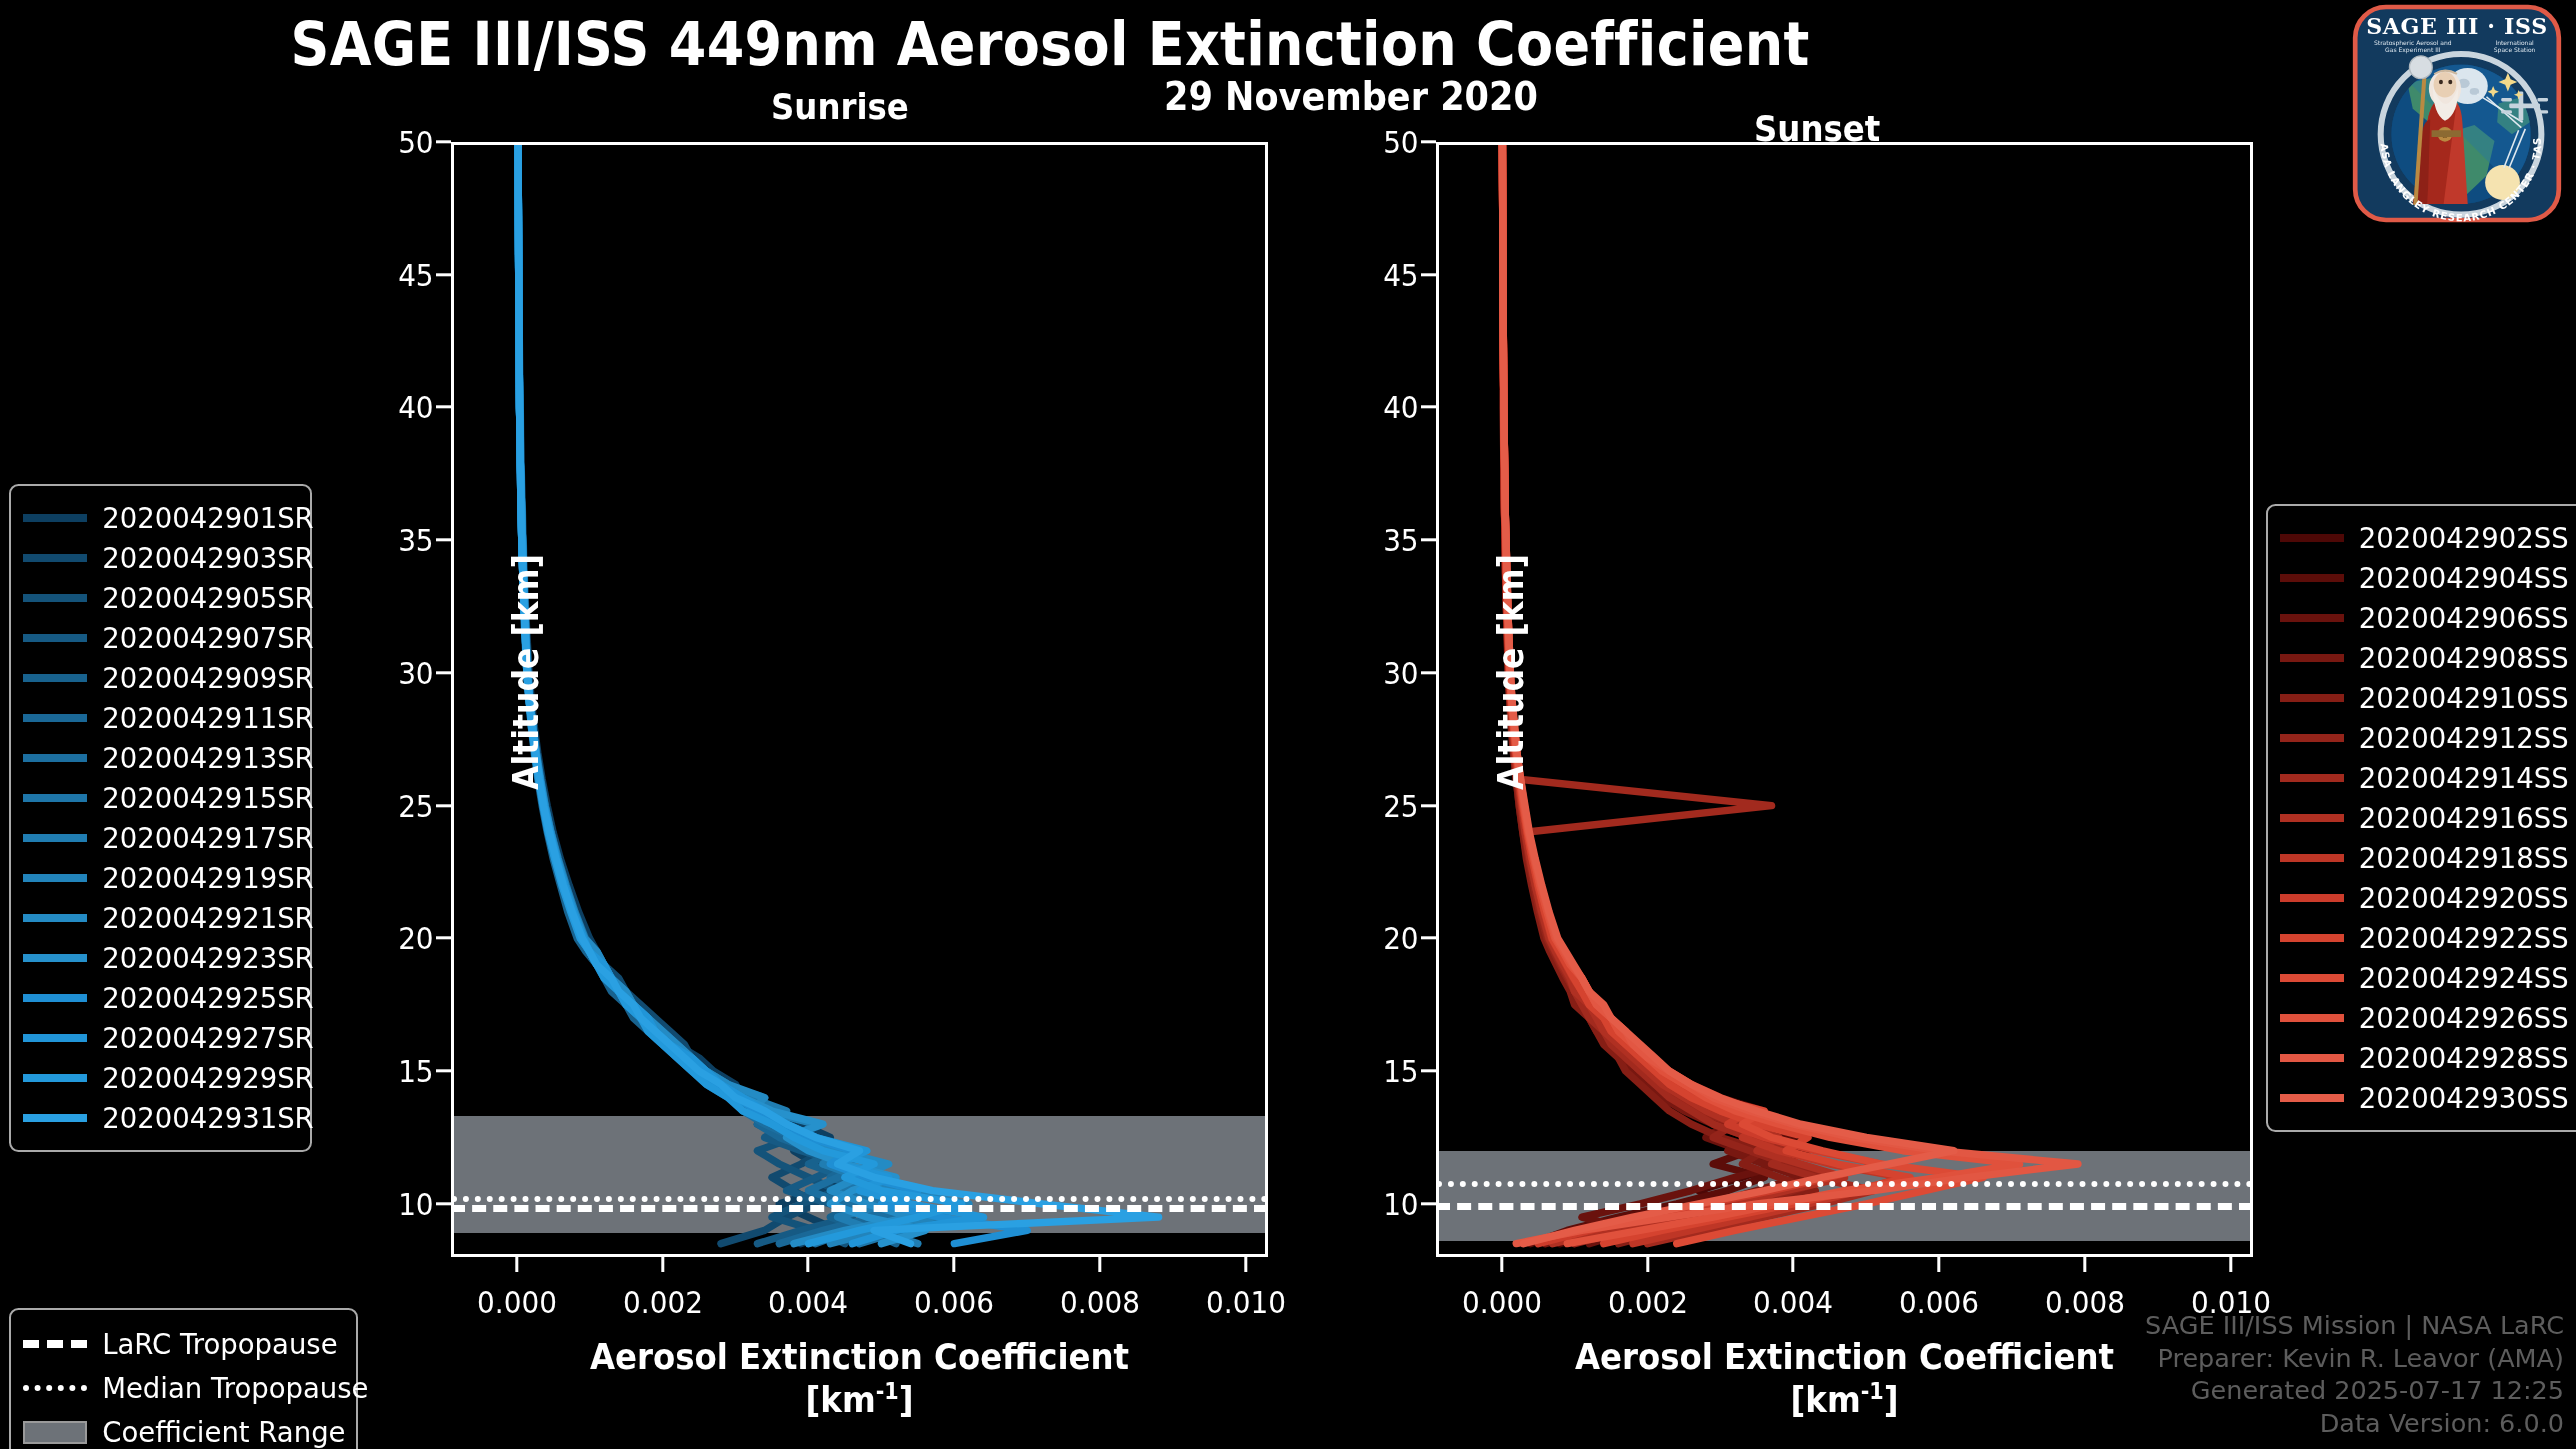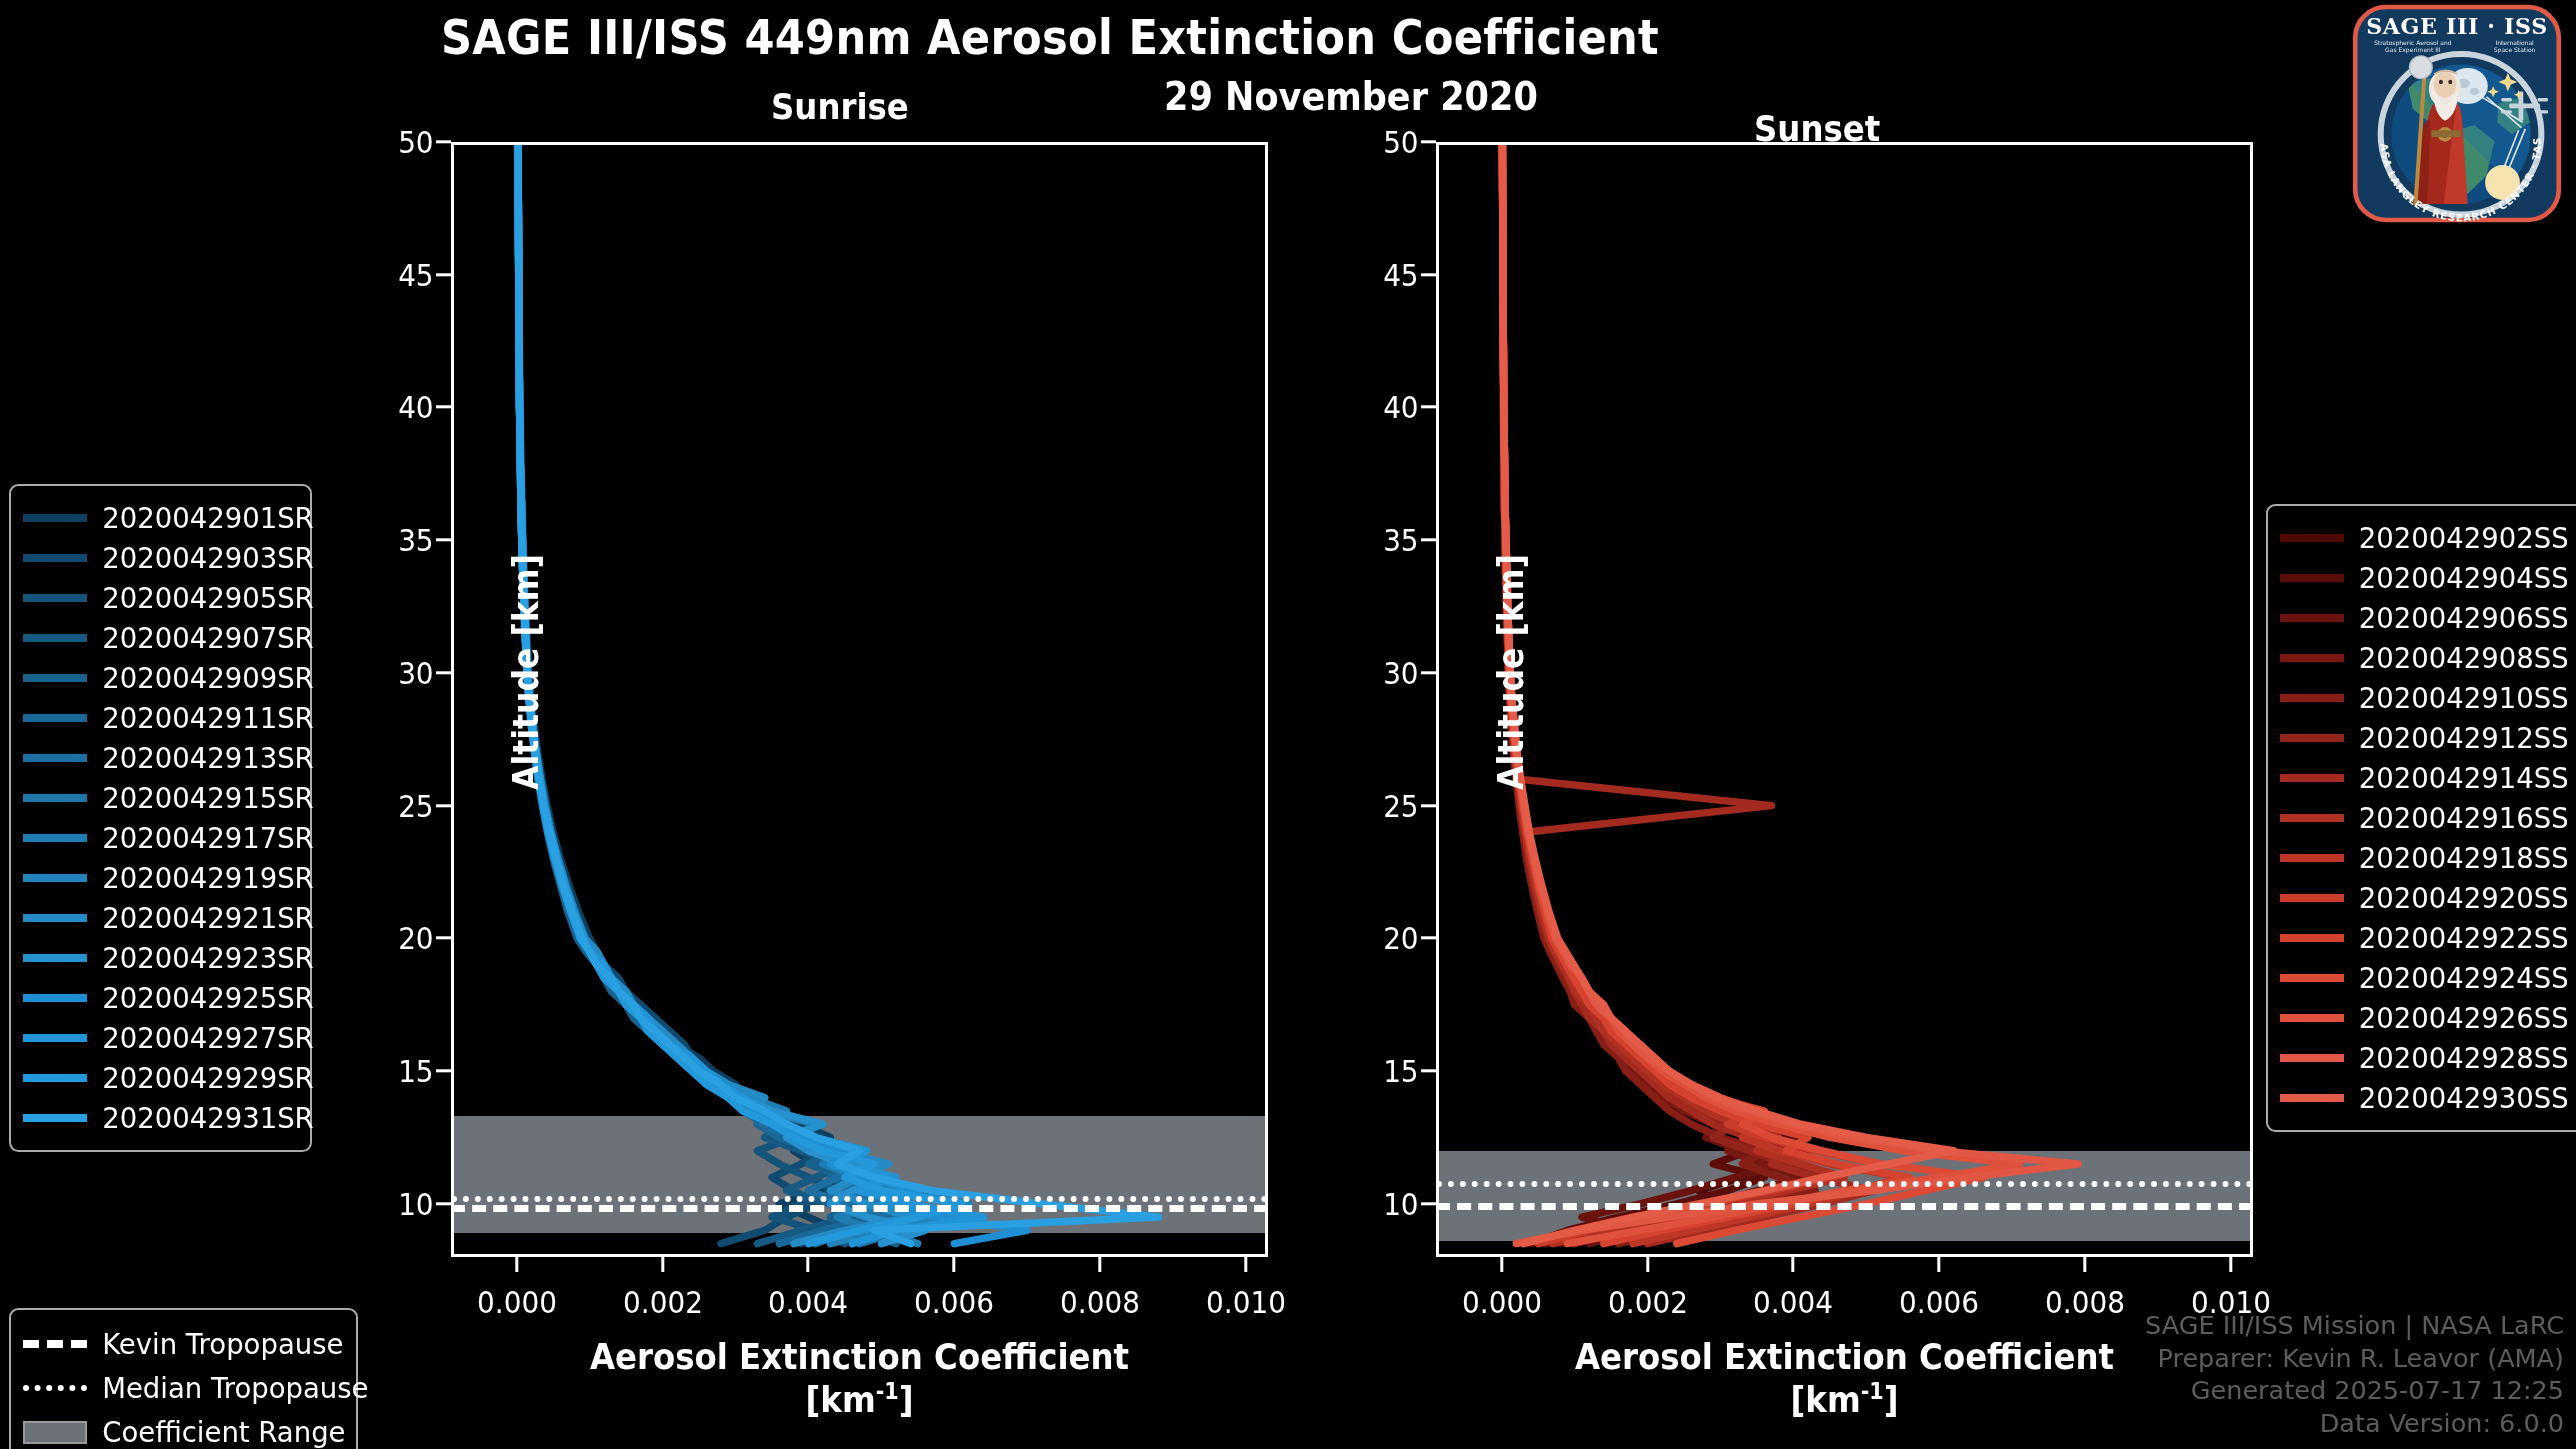--- a/index.html
+++ b/index.html
@@ -2,21 +2,21 @@
 <html style="font-size:10.7px"><head>
 <meta charset="utf-8">
 <style>
   html,body{margin:0;padding:0;background:#000;}
   body{
     width:2576px;height:1449px;position:relative;overflow:hidden;
     font-family:"DejaVu Sans","Liberation Sans",sans-serif;color:#fff;
   }
   .title{
     position:absolute;left:0;top:9.4px;width:2100px;text-align:center;
-    font-size:48px;font-weight:bold;letter-spacing:0.3px;
+    font-size:60px;font-weight:bold;letter-spacing:0.3px;
     font-family:"DejaVu Sans Condensed","Liberation Sans",sans-serif;
   }
   .subrow{position:absolute;top:86px;left:0;width:2084px;height:47px;}
   .sublabel{
     position:absolute;font-size:36px;font-weight:bold;
     font-family:"DejaVu Sans Condensed","Liberation Sans",sans-serif;
   }
   .sub-sunrise{left:771px;}
   .sub-date{left:1164px;font-size:39px;top:-12px;}
   .sub-sunset{left:1754px;margin-top:22px;}
@@ -333,21 +333,21 @@
       <div class="ltext">2020042928SS</div>
     </div>
     <div class="lrow">
       <div class="lswatch" style="background: rgb(228, 92, 72);"></div>
       <div class="ltext">2020042930SS</div>
     </div>
   </div>
 <div class="legendbox" id="legendTropo">
     <div class="lrow">
       <div class="lswatch sw-dash"></div>
-      <div class="ltext">Kevin Tropopause</div>
+      <div class="ltext">LaRC Tropopause</div>
     </div>
     <div class="lrow">
       <div class="lswatch sw-dot"></div>
       <div class="ltext">Median Tropopause</div>
     </div>
     <div class="lrow">
       <div class="lswatch sw-box"></div>
       <div class="ltext">Coefficient Range</div>
     </div>
   </div>

